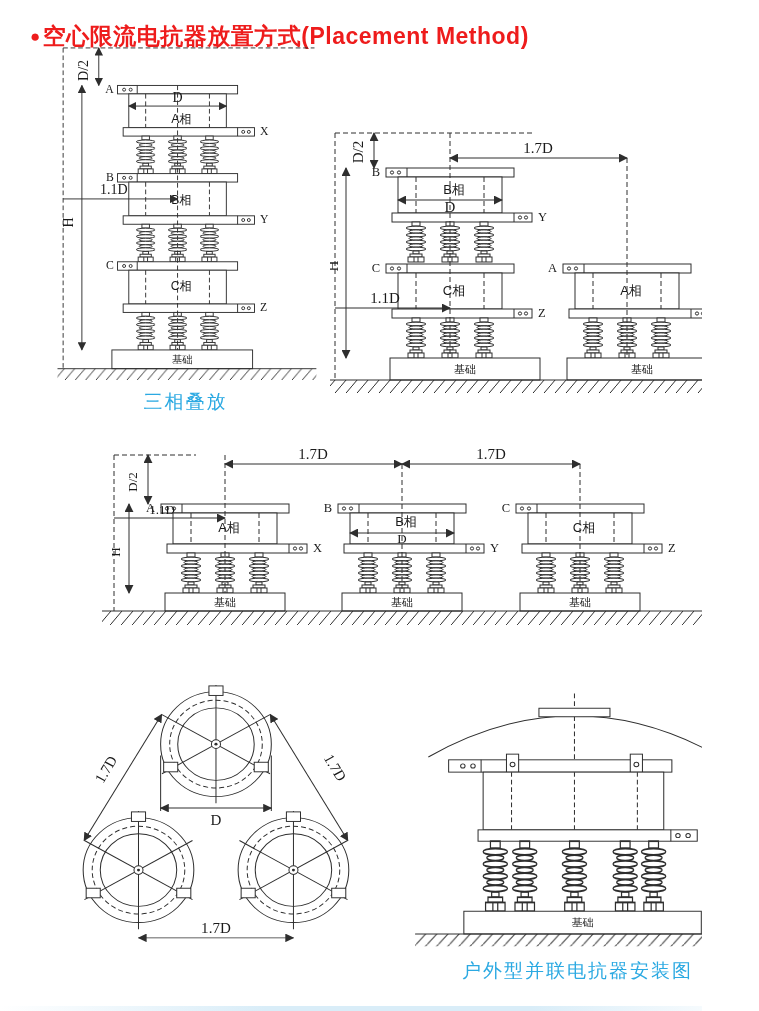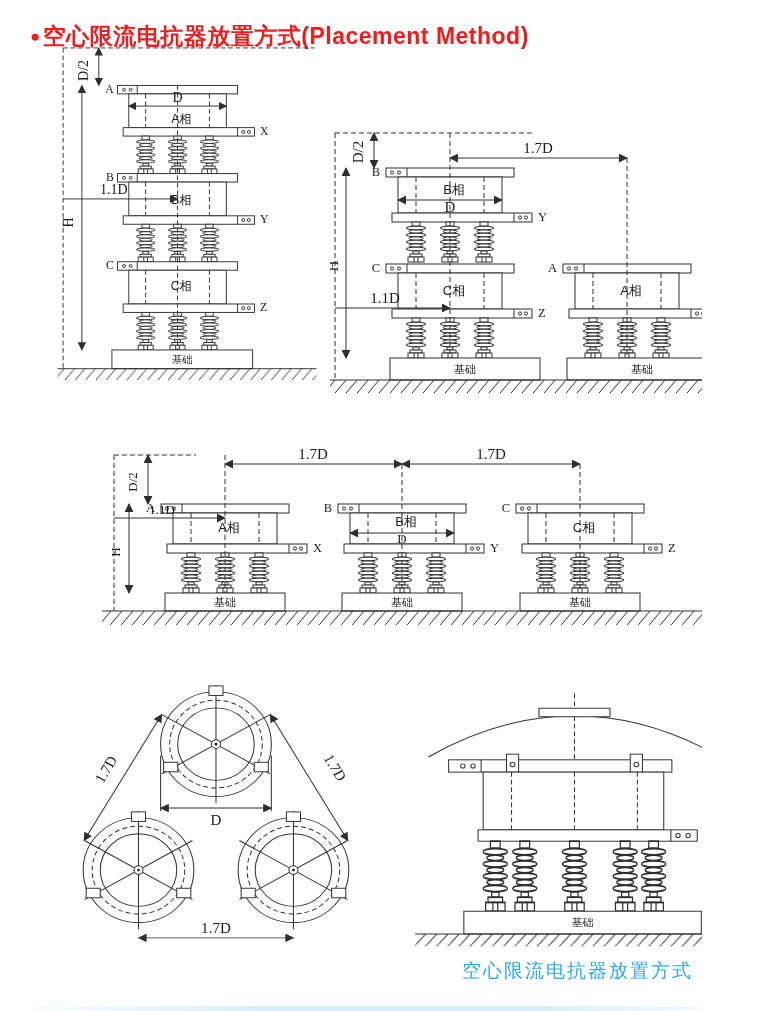--- a/index.html
+++ b/index.html
@@ -133,20 +133,21 @@
       <rect x="8" y="346" width="276" height="12" fill="url(#hatch)"></rect>
       <line x1="136" y1="44" x2="136" y2="326" class="dsh"></line>
 
       <line x1="52" y1="4" x2="52" y2="44" class="dim" marker-start="url(#arr)" marker-end="url(#arr)"></line>
       <text transform="translate(40,28) rotate(-90)" text-anchor="middle" class="tdim">D/2</text>
       <line x1="34" y1="44" x2="34" y2="326" class="dim" marker-start="url(#arr)" marker-end="url(#arr)"></line>
       <text transform="translate(24,190) rotate(-90)" text-anchor="middle" class="tdim">H</text>
       <line x1="14" y1="165" x2="136" y2="165" class="dim" marker-end="url(#arr)"></line>
       <text x="68" y="160" text-anchor="middle" class="tdim">1.1D</text>
     </svg>
+    <div class="cap">三相叠放</div>
   </div>
 
   <div class="fig" style="left:330px;top:126px;width:420px;">
     <svg width="420" height="270" viewBox="0 0 420 270">
       <line x1="5" y1="7" x2="205" y2="7" class="dsh"></line>
       <line x1="5" y1="7" x2="5" y2="254" class="dsh"></line>
 
       <g>
         <rect x="56" y="42" width="128" height="9" class="fw"></rect>
         <line x1="77" y1="42" x2="77" y2="51" class="ln"></line>
@@ -417,17 +418,17 @@
         <use href="#ins" transform="translate(203.8,164) scale(1.2,1.85)"></use>
         <use href="#ins" transform="translate(231.8,164) scale(1.2,1.85)"></use>
       </g>
       <g>
         <rect x="58" y="238" width="234" height="24" class="fw"></rect>
         <text x="175" y="254" text-anchor="middle" class="fnd">基础</text>
       </g>
       <line x1="10" y1="262" x2="338" y2="262" class="ln"></line>
       <rect x="10" y="262" width="328" height="13" fill="url(#hatch)"></rect>
     </svg>
-    <div class="cap">空心限流电抗器放置方式</div>
+    <div class="cap">户外型并联电抗器安装图</div>
   </div>
 
   <div class="bottom-strip"></div>
 </div>
 
 </body></html>

